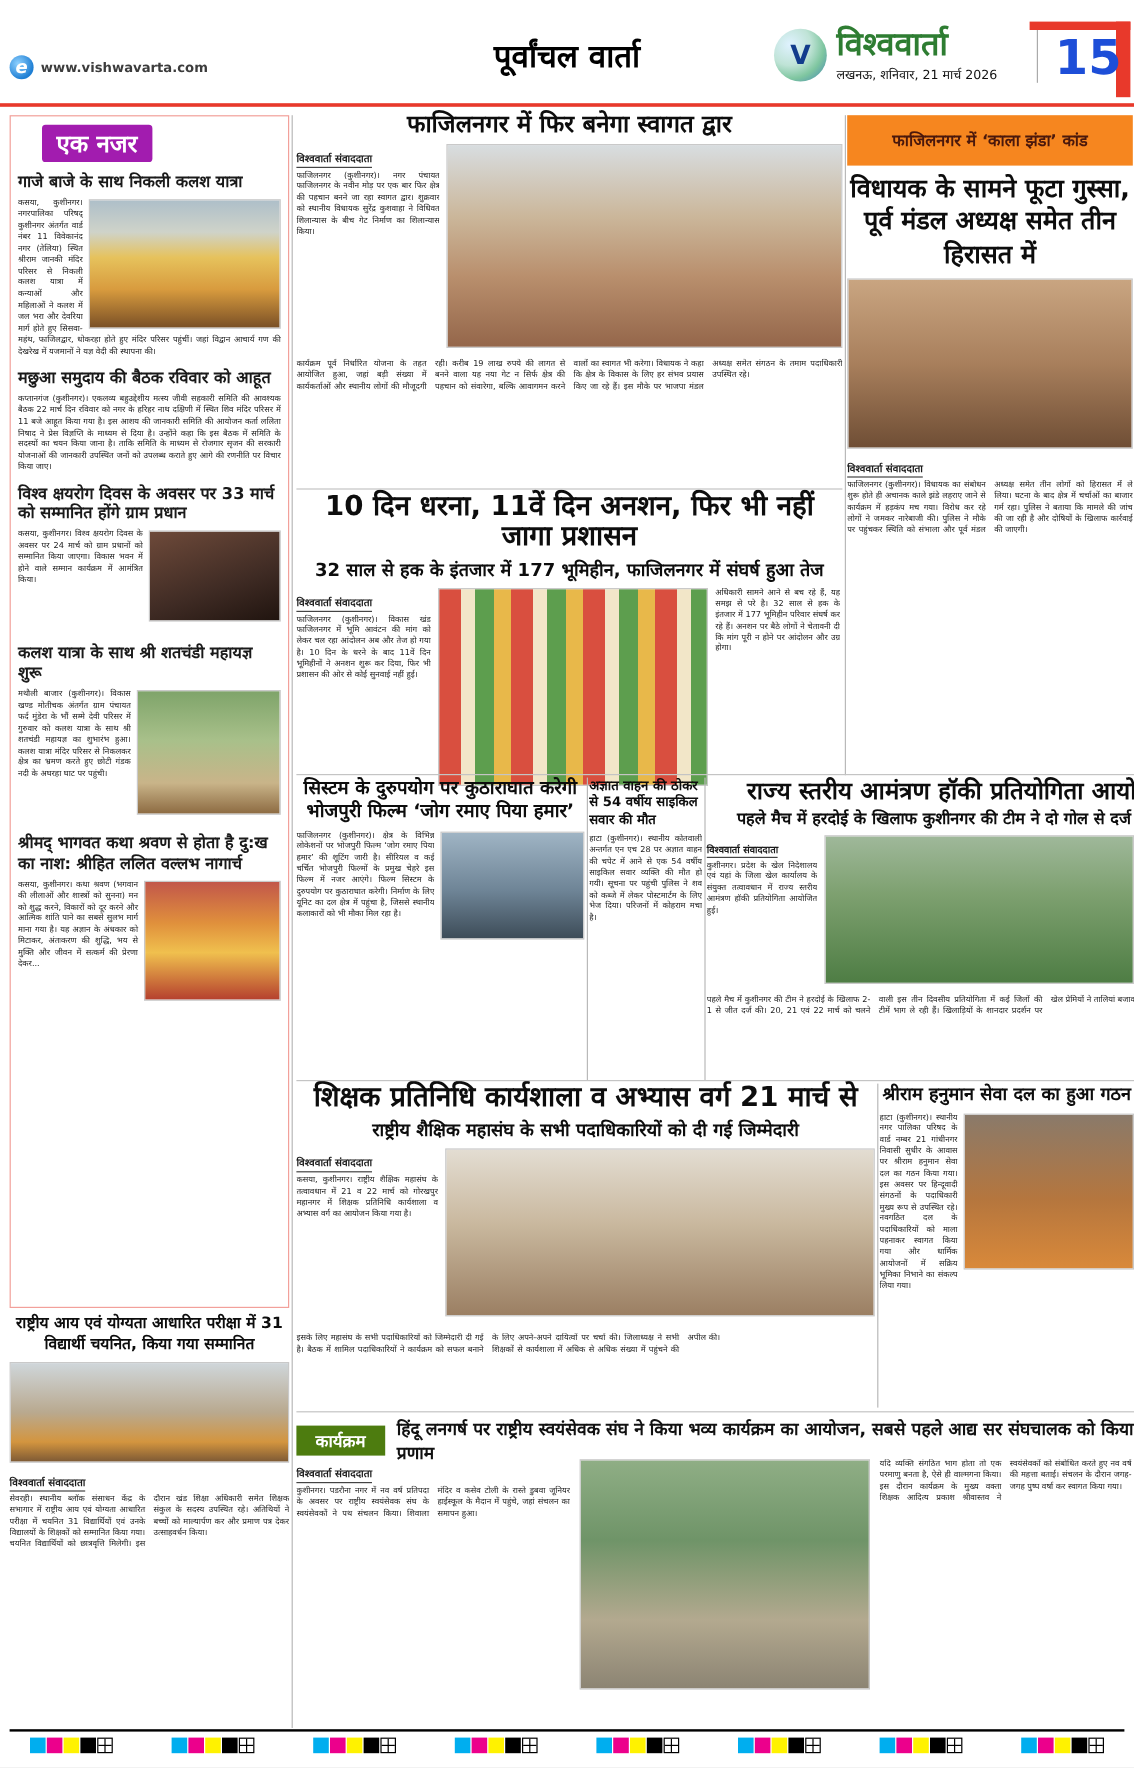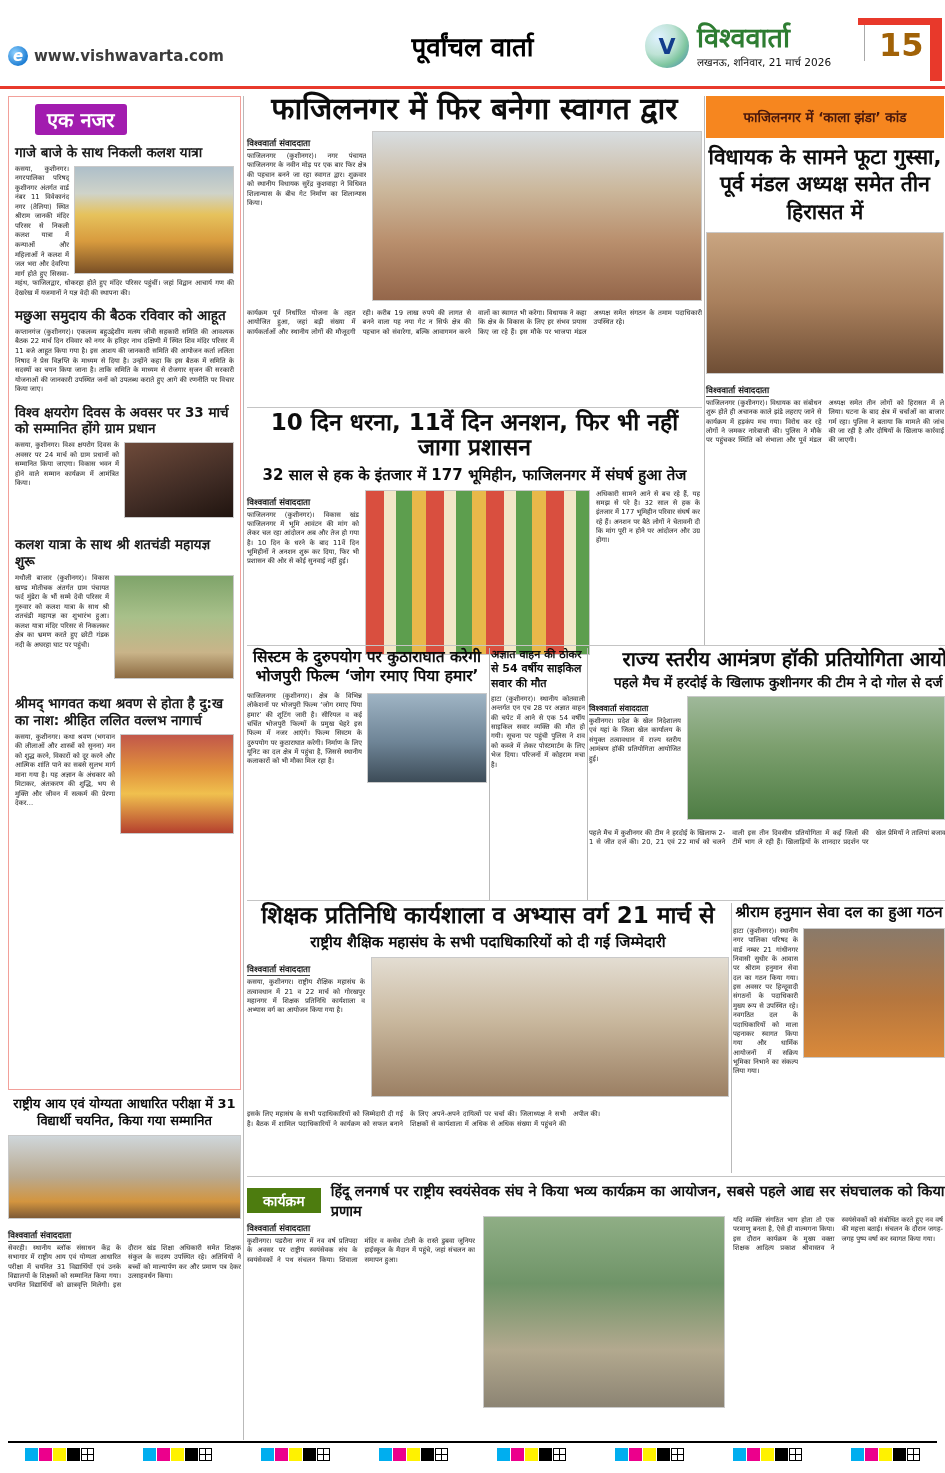--- a/index.html
+++ b/index.html
@@ -24,30 +24,30 @@
   .ph-meeting{background:linear-gradient(180deg,#e3ddd2 0%,#c9b89e 45%,#9b7f63 100%);}
   .ph-sevadal{background:linear-gradient(180deg,#8a7a6a,#b5763e 55%,#d9893a);}
   .ph-nmms{background:linear-gradient(180deg,#cfd6da 0%,#b9a98f 50%,#d3953f 80%,#7e5a35);}
   .ph-street{background:linear-gradient(180deg,#8fae85 0%,#6f9468 35%,#b3a98f 70%,#8c8473);}
 
   
   #site-link{left:8px;top:46px;display:flex;align-items:center;gap:6px;}
   #ie-icon{width:20px;height:20px;border-radius:50%;
      background:radial-gradient(circle at 35% 35%,#8fd1ff,#1f7fd4 70%);color:#fff;font-weight:bold;
      font-size:15px;line-height:20px;text-align:center;font-style:italic;}
-  #site-url{font-size:15px;font-weight:bold;color:#3c3c3c;}
+  #site-url{font-size:11px;font-weight:bold;color:#3c3c3c;}
   #section-title{left:0;top:28px;width:945px;text-align:center;font-size:26px;font-weight:bold;color:#000;}
   #masthead{left:645px;top:24px;display:flex;gap:8px;align-items:flex-start;}
   #globe-logo{width:44px;height:44px;border-radius:50%;
      background:radial-gradient(circle at 30% 30%,#dff2ff,#bfe3d6 40%,#7fc6a0 65%,#3a7fb5);
      display:flex;align-items:center;justify-content:center;color:#123c8c;font-weight:bold;font-size:22px;}
   #masthead-name{font-size:27px;font-weight:bold;color:#2e7d32;line-height:1.05;}
   #masthead-date{font-size:10.5px;color:#111;margin-top:3px;}
   #pagenum-box{left:858px;top:18px;width:72px;height:56px;border-top:7px solid #e8392b;border-right:12px solid #e8392b;}
-  #pagenum{font-size:32px;font-weight:bold;color:#a16207;padding:4px 0 0 14px;border-left:1px solid #aaa;margin-left:6px;line-height:1;}
+  #pagenum{font-size:40px;font-weight:bold;color:#1d4ed8;padding:4px 0 0 14px;border-left:1px solid #aaa;margin-left:6px;line-height:1;}
   #head-rule{left:0;top:86px;width:945px;height:3px;background:#e8392b;}
 
   
   #ek-najar-box{left:8px;top:96px;width:233px;height:994px;border:1px solid #f2a09a;box-sizing:border-box;padding:5px 6px;overflow:hidden;}
   #ek-najar-label{margin:2px 0 2px 20px;background:#a21caf;color:#fff;font-weight:bold;font-size:20px;
      padding:2px 12px;border-radius:3px;width:fit-content;}
   .en-h{font-size:13.5px;font-weight:bold;margin:9px 0 4px;line-height:1.25;}
   .en-b{font-size:6.8px;line-height:1.4;color:#222;text-align:justify;}
 
   
@@ -122,21 +122,21 @@
   </div>
 
   <div class="abs" style="left:8px;top:1096px;width:233px;">
     <div class="hl h-center" style="font-size:13px;line-height:1.3;">राष्ट्रीय आय एवं योग्यता आधारित परीक्षा में 31 विद्यार्थी चयनित, किया गया सम्मानित</div>
     <div class="ph ph-nmms" style="width:231px;height:82px;margin:5px 0 4px;"></div>
     <div class="byline">विश्ववार्ता संवाददाता</div>
     <div class="bodytxt" style="column-count:2;column-gap:7px;height:198px;">सेवरही। स्थानीय ब्लॉक संसाधन केंद्र के सभागार में राष्ट्रीय आय एवं योग्यता आधारित परीक्षा में चयनित 31 विद्यार्थियों एवं उनके विद्यालयों के शिक्षकों को सम्मानित किया गया। चयनित विद्यार्थियों को छात्रवृत्ति मिलेगी। इस दौरान खंड शिक्षा अधिकारी समेत शिक्षक संकुल के सदस्य उपस्थित रहे। अतिथियों ने बच्चों को माल्यार्पण कर और प्रमाण पत्र देकर उत्साहवर्धन किया।</div>
   </div>
 
   <div class="abs" style="left:247px;top:92px;width:455px;">
-    <div class="hl h-center" style="font-size:30px;line-height:1.1;">फाजिलनगर में फिर बनेगा स्वागत द्वार</div>
+    <div class="hl h-center" style="font-size:20px;line-height:1.1;">फाजिलनगर में फिर बनेगा स्वागत द्वार</div>
     <div style="display:flex;gap:6px;margin-top:6px;">
       <div style="width:120px;">
         <div class="byline">विश्ववार्ता संवाददाता</div>
         <div class="bodytxt" style="height:152px;">फाजिलनगर (कुशीनगर)। नगर पंचायत फाजिलनगर के नवीन मोड़ पर एक बार फिर क्षेत्र की पहचान बनने जा रहा स्वागत द्वार। शुक्रवार को स्थानीय विधायक सुरेंद्र कुशवाहा ने विधिवत शिलान्यास के बीच गेट निर्माण का शिलान्यास किया।</div>
       </div>
       <div class="ph ph-ceremony" style="width:329px;height:168px;"></div>
     </div>
     <div class="bodytxt" style="column-count:4;column-gap:7px;height:70px;margin-top:5px;">कार्यक्रम पूर्व निर्धारित योजना के तहत आयोजित हुआ, जहां बड़ी संख्या में कार्यकर्ताओं और स्थानीय लोगों की मौजूदगी रही। करीब 19 लाख रुपये की लागत से बनने वाला यह नया गेट न सिर्फ क्षेत्र की पहचान को संवारेगा, बल्कि आवागमन करने वालों का स्वागत भी करेगा। विधायक ने कहा कि क्षेत्र के विकास के लिए हर संभव प्रयास किए जा रहे हैं। इस मौके पर भाजपा मंडल अध्यक्ष समेत संगठन के तमाम पदाधिकारी उपस्थित रहे।</div>
   </div>
 

